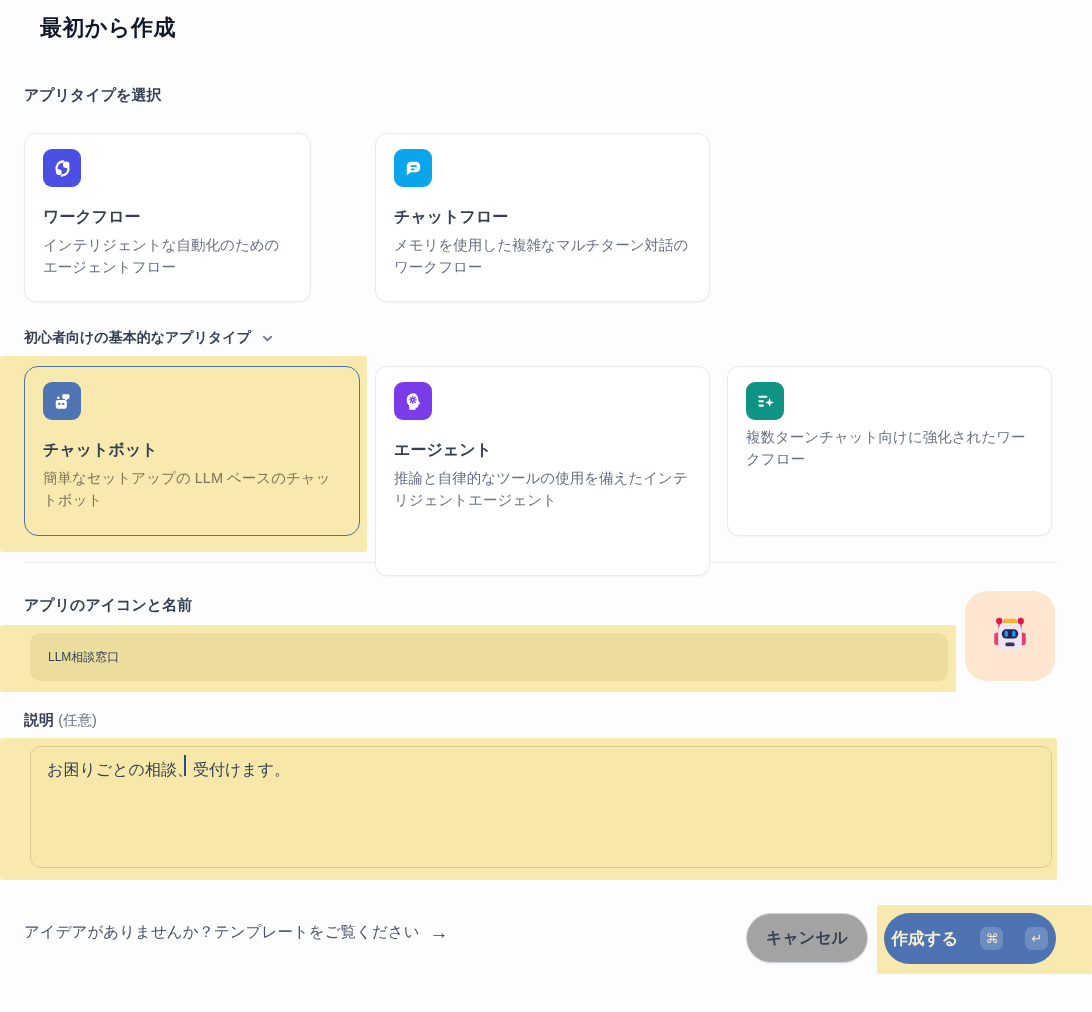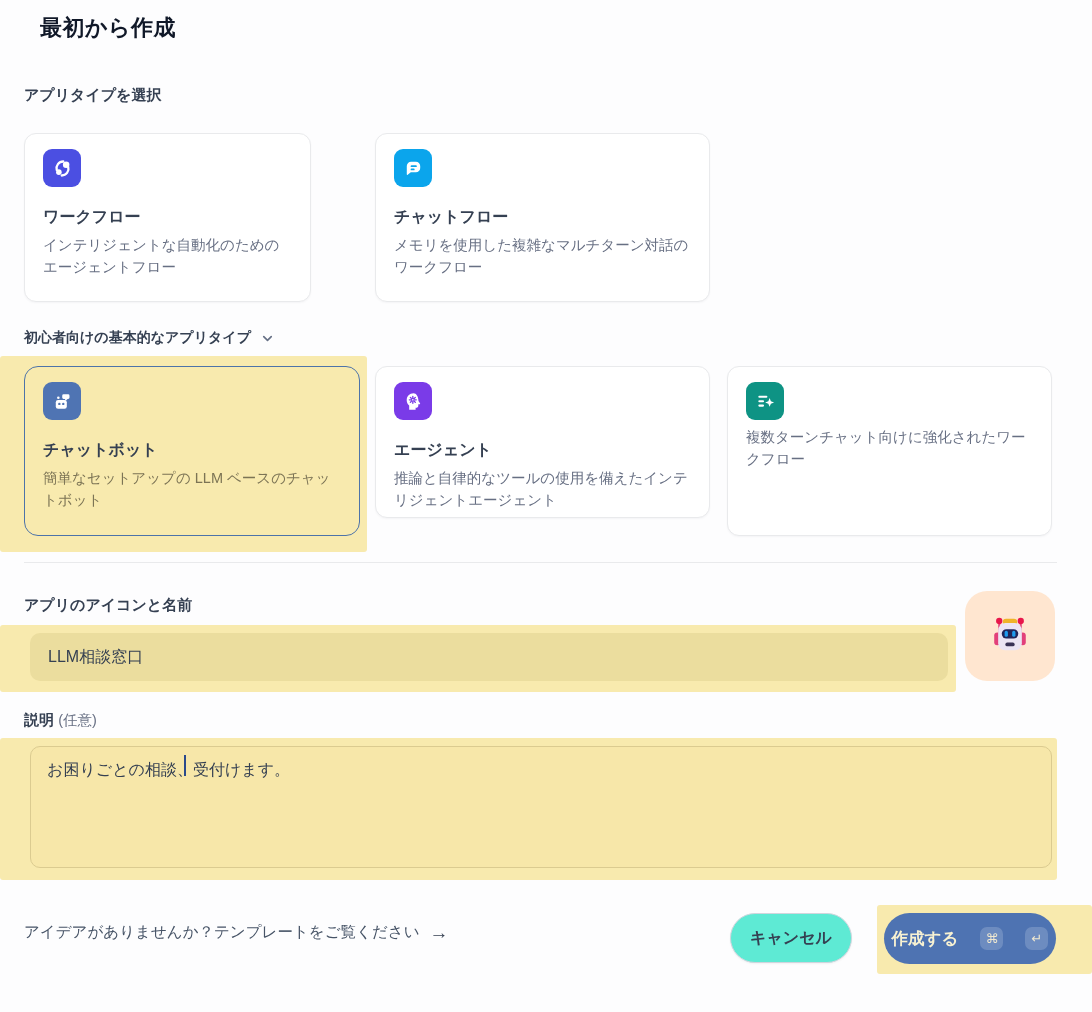--- a/index.html
+++ b/index.html
@@ -36,40 +36,40 @@
   .divider { left:24px; top:562px; width:1033px; height:1px; background:#e9eaec; }
 
   .avatar {
     left:965px; top:591px; width:90px; height:90px; border-radius:22px;
     background:#ffe6d0; display:flex; align-items:center; justify-content:center; cursor:pointer; z-index:1;
   }
 
   .name-input {
     left:30px; top:633px; width:918px; height:48px; z-index:1;
     background:#ebdd9e; border:none; border-radius:10px; outline:none;
-    font-family:inherit; font-size:16px; color:#354052; padding:0 18px;
+    font-family:inherit; font-size:12px; color:#354052; padding:0 18px;
   }
 
   .opt { font-weight:400; color:#676f83; font-size:14.5px; }
 
   .desc-textarea {
     left:30px; top:746px; width:1022px; height:122px; z-index:1;
     background:#f7e7a9; border:1px solid #dbcb90; border-radius:10px; outline:none;
     font-family:inherit; font-size:16px; color:#354052; padding:11px 16px; line-height:1.5; resize:none;
   }
   .caret { left:184px; top:755px; width:2px; height:21px; background:#2b4a8b; z-index:2; }
 
   .footer-link { left:24px; top:922px; display:flex; align-items:center; gap:10px; cursor:pointer; z-index:1; }
   .footer-link .txt { font-size:15.5px; color:#475467; }
   .footer-link .arr { font-size:19px; color:#354052; line-height:1; }
 
   .btn { display:flex; align-items:center; justify-content:center; cursor:pointer; z-index:1; }
   .btn-cancel {
-    left:730px; top:913px; width:122px; height:50px; border-radius:25px;
-    background:#5eead4; border:1px solid #d0d5dd; box-shadow:0 1px 2px rgba(16,24,40,.05);
+    left:746px; top:913px; width:122px; height:50px; border-radius:25px;
+    background:#a3a3a3; border:1px solid #d0d5dd; box-shadow:0 1px 2px rgba(16,24,40,.05);
     font-size:16px; font-weight:700; color:#354052;
   }
   .btn-create {
     left:884px; top:913px; width:172px; height:51px; border-radius:26px;
     background:#4e73b2; gap:20px; font-size:16.5px; font-weight:700; color:#f8f2d2;
   }
   .key-badge {
     width:23px; height:23px; border-radius:7px; background:rgba(255,255,255,.18);
     display:flex; align-items:center; justify-content:center;
     font-size:13px; font-weight:400; color:#efe8cf; margin-left:2px;
@@ -127,21 +127,21 @@
         <circle cx="8.7" cy="14.5" r="1.25" fill="#4f74b3"></circle>
         <circle cx="12.8" cy="14.5" r="1.25" fill="#4f74b3"></circle>
         <rect x="6.3" y="6.8" width="2.7" height="2.7" rx="1.35" fill="#fff"></rect>
         <path d="M13.2 4.5h4.6a1.5 1.5 0 0 1 1.5 1.5v1.9a1.5 1.5 0 0 1-1.5 1.5h-.4l-1.9 1.5c-.4.3-.8.1-.8-.4V9.4h-1.5a1.5 1.5 0 0 1-1.5-1.5V6a1.5 1.5 0 0 1 1.5-1.5z" fill="#fff"></path>
       </svg>
   </div>
   <div class="card-title">チャットボット</div>
   <div class="card-desc">簡単なセットアップの LLM ベースのチャットボット</div>
 </div>
 
-<div class="abs card" style="left:375px;top:366px;width:335px;height:152px">
+<div class="abs card" style="left:375px;top:366px;width:335px;height:210px">
   <div class="card-icon" style="background:#7a3be8">
     <svg viewBox="0 0 24 24">
         <path d="M12 3.5c-4.1 0-7.1 3.1-7.1 7.1 0 2.3 1 4.3 2.6 5.6v4.3h6.7v-2.1h1.2c.9 0 1.6-.7 1.6-1.6v-1.9h1.2c.6 0 .9-.6.6-1.1l-1.6-2.3C17 6.9 15 3.5 12 3.5z" fill="#fff"></path>
         <g stroke="#7a3be8" stroke-width="1.4" stroke-linecap="round">
           <line x1="11.3" y1="6.7" x2="11.3" y2="8"></line>
           <line x1="11.3" y1="12.6" x2="11.3" y2="13.9"></line>
           <line x1="7.7" y1="10.3" x2="9" y2="10.3"></line>
           <line x1="13.6" y1="10.3" x2="14.9" y2="10.3"></line>
           <line x1="8.7" y1="7.7" x2="9.6" y2="8.6"></line>
           <line x1="13" y1="12" x2="13.9" y2="12.9"></line>

